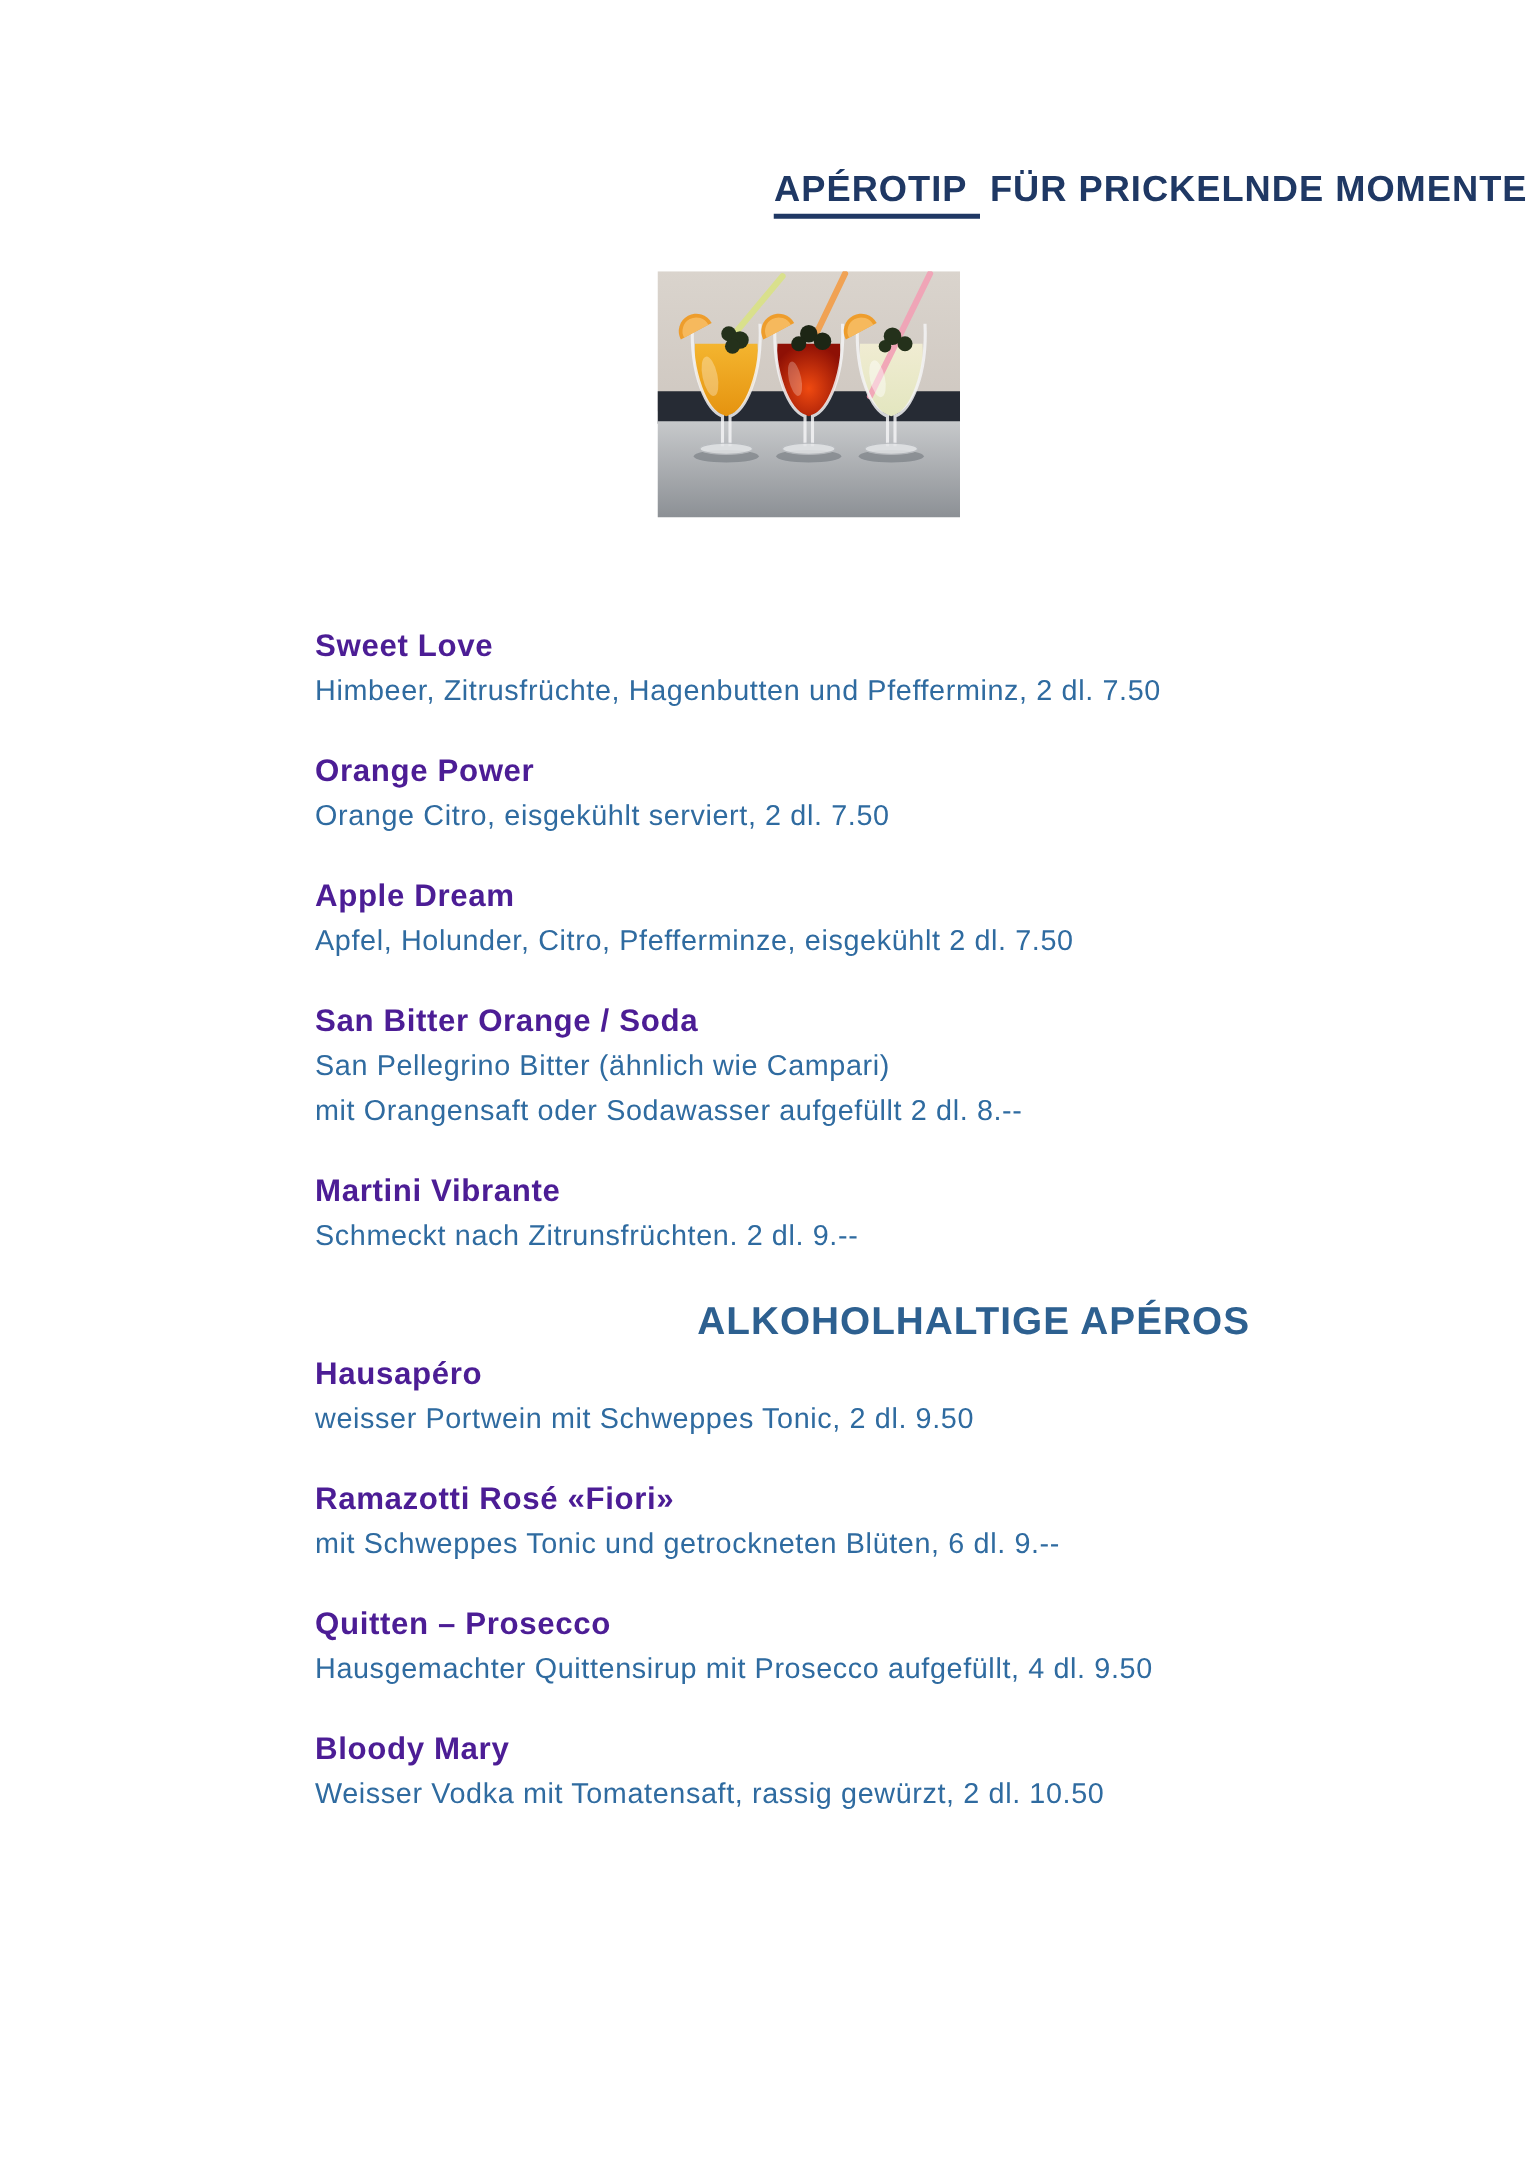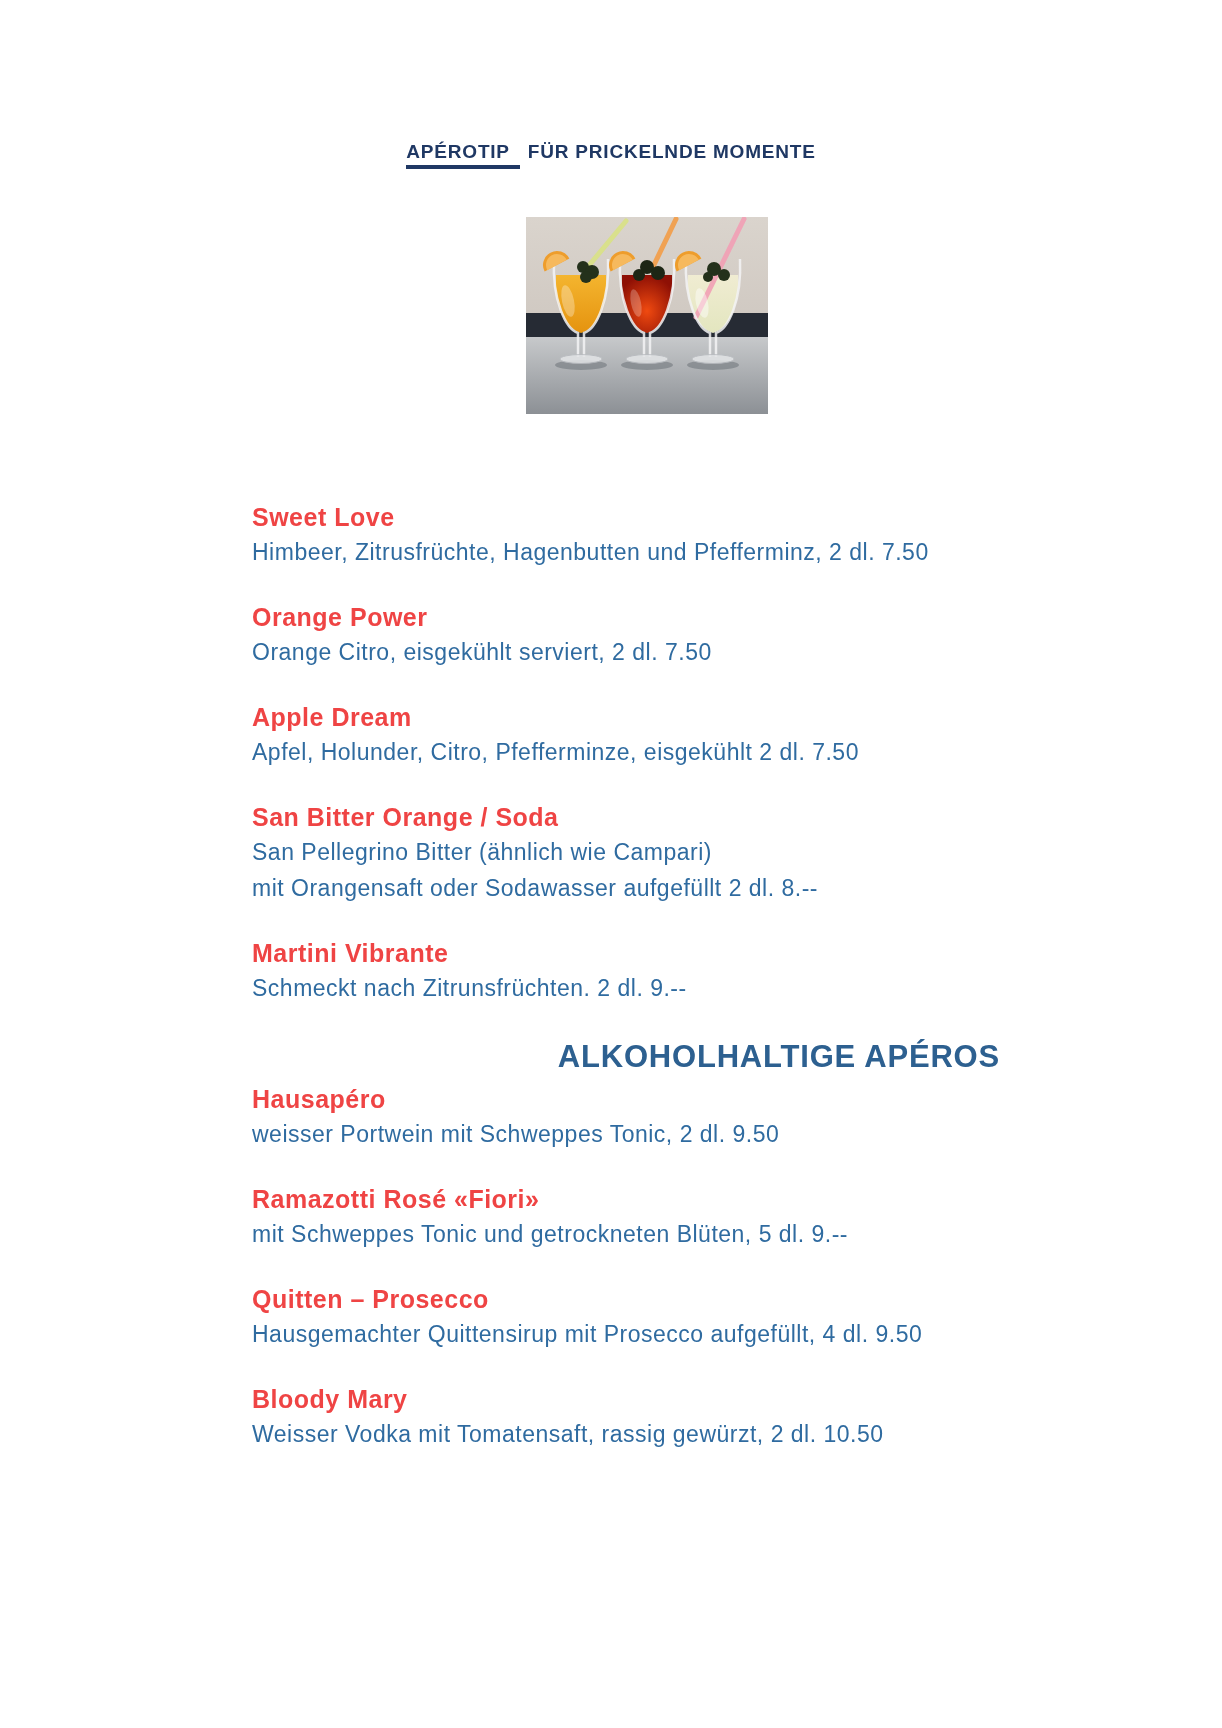--- a/index.html
+++ b/index.html
@@ -9,22 +9,22 @@
     font-family:"Liberation Sans","DejaVu Sans",sans-serif;
     color:#2F6BA0;
     overflow:hidden;
   }
   .page{position:relative;width:1222px;height:1728px;background:#fff;}
 
   
   .doc-title{
     margin:0;
     padding-top:133px;
-    text-align:center;
-    font-size:19px;
+    text-align:right;
+    font-size:29px;
     font-weight:bold;
     letter-spacing:.8px;
     color:#1F3864;
     line-height:38px;
   }
   .title-underline{
     border-bottom:4px solid #1F3864;
     padding-bottom:3px;
     padding-right:10px;
     margin-right:8px;
@@ -42,21 +42,21 @@
   .menu-col{
     margin:86px 0 0 252px;
     width:748px;
   }
   .item{margin:0 0 30px 0;}
   .item h3{
     margin:0;
     font-size:25px;
     font-weight:bold;
     letter-spacing:.5px;
-    color:#ef4444;
+    color:#4c1d95;
     line-height:34px;
   }
   .item p{
     margin:0;
     font-size:23px;
     font-weight:normal;
     letter-spacing:.5px;
     color:#2F6BA0;
     line-height:36px;
   }
@@ -195,21 +195,21 @@
 
     <h2 class="section-heading">ALKOHOLHALTIGE APÉROS</h2>
 
     <div class="item">
       <h3>Hausapéro</h3>
       <p>weisser Portwein mit Schweppes Tonic, 2 dl. 9.50</p>
     </div>
 
     <div class="item">
       <h3>Ramazotti Rosé «Fiori»</h3>
-      <p>mit Schweppes Tonic und getrockneten Blüten, 5 dl. 9.--</p>
+      <p>mit Schweppes Tonic und getrockneten Blüten, 6 dl. 9.--</p>
     </div>
 
     <div class="item" style="">
       <h3>Quitten – Prosecco</h3>
       <p>Hausgemachter Quittensirup mit Prosecco aufgefüllt, 4 dl. 9.50</p>
     </div>
 
     <div class="item">
       <h3>Bloody Mary</h3>
       <p>Weisser Vodka mit Tomatensaft, rassig gewürzt, 2 dl. 10.50</p>

